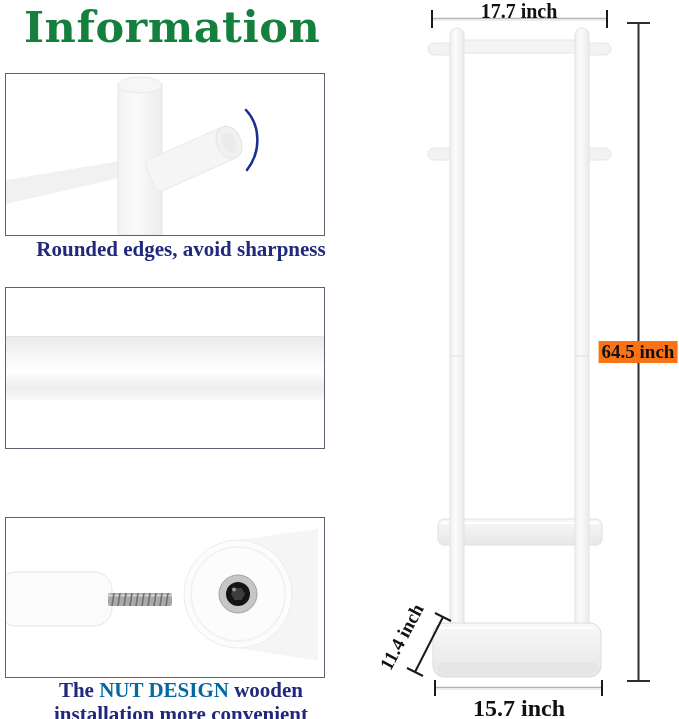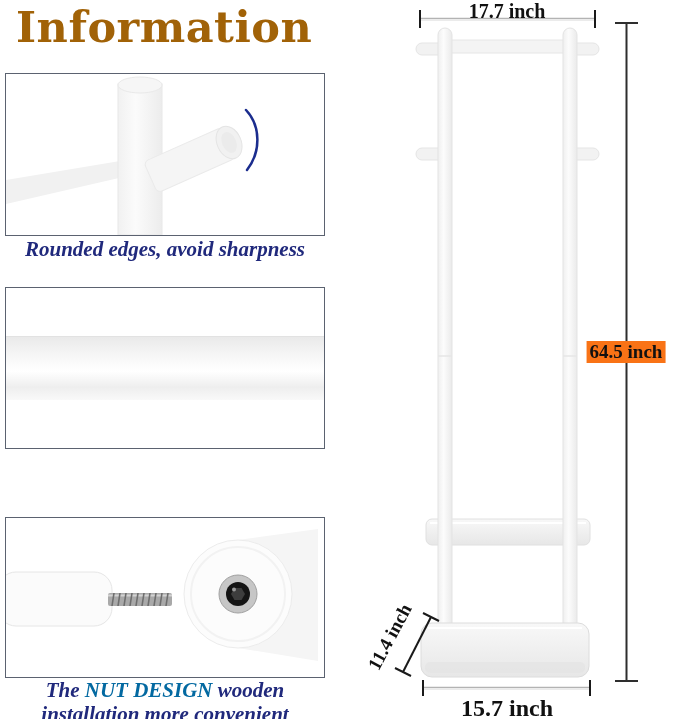--- a/index.html
+++ b/index.html
@@ -7,58 +7,57 @@
     position: relative;
     width: 679px;
     height: 719px;
     background: #ffffff;
     overflow: hidden;
     font-family: "Liberation Serif", serif;
   }
   
   .page-title {
     position: absolute;
-    left: 16px; top: 2px;
+    left: 24px; top: 2px;
     font-family: "DejaVu Serif", serif;
     font-weight: bold;
     font-size: 43px;
-    color: #a16207;
+    color: #15803d;
     letter-spacing: 0.5px;
     white-space: nowrap;
   }
   .feature-box {
     position: absolute;
     left: 5px;
     width: 318px;
     border: 1px solid #5b6270;
     background: #ffffff;
     overflow: hidden;
   }
   .feature-box svg { display: block; }
   .box1 { top: 73px;  height: 161px; }
   .box2 { top: 287px; height: 160px; }
   .box3 { top: 517px; height: 159px; }
   .caption {
     position: absolute;
-    left: 0; width: 330px;
+    left: 16px; width: 330px;
     text-align: center;
     font-weight: bold;
     font-size: 21px;
     line-height: 24px;
     color: #20297c;
-    font-style: italic;
   }
   .cap1 { top: 237px; }
   .cap2 { top: 450px; }
   .cap3 { top: 678px; }
   .maroon { color: #0369a1; }
   
   .right-col {
     position: absolute;
-    left: 328px; top: 0;
+    left: 340px; top: 0;
     width: 339px; height: 719px;
   }
   .rack-svg { position: absolute; left: 0; top: 0; }
   .dim-label {
     position: absolute;
     font-weight: bold;
     color: #111111;
     white-space: nowrap;
   }
   .dim-top {

